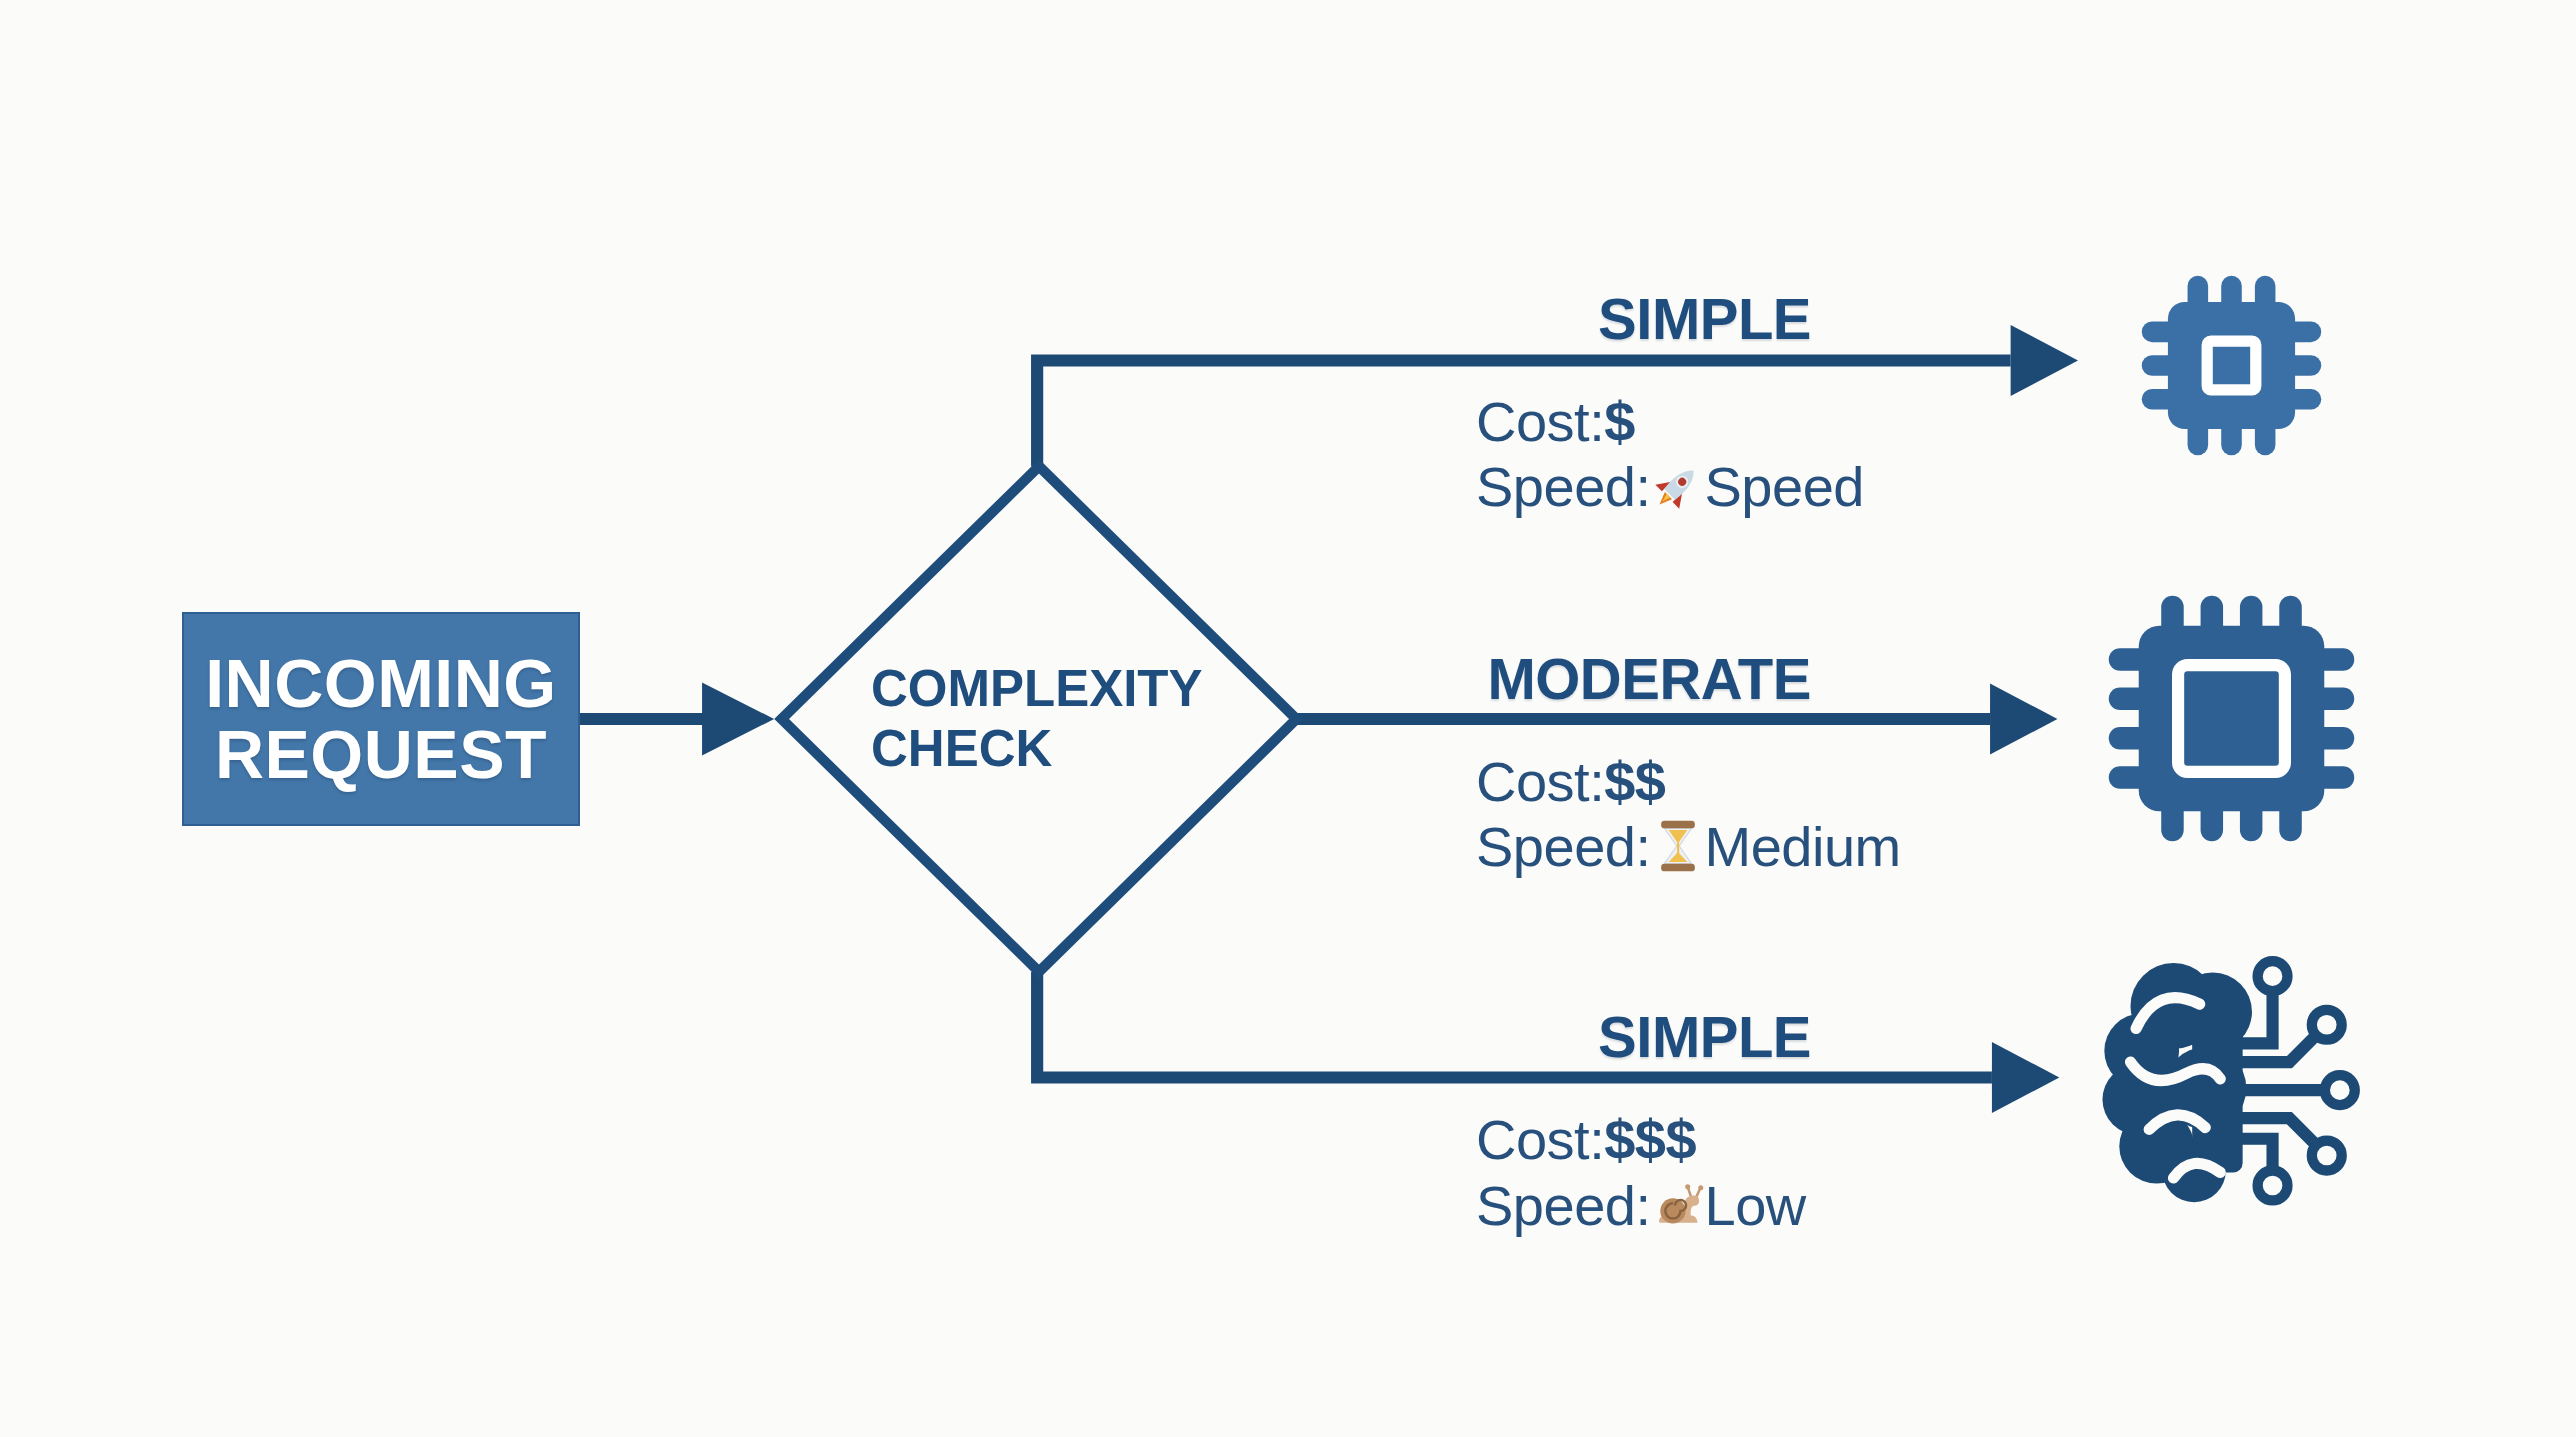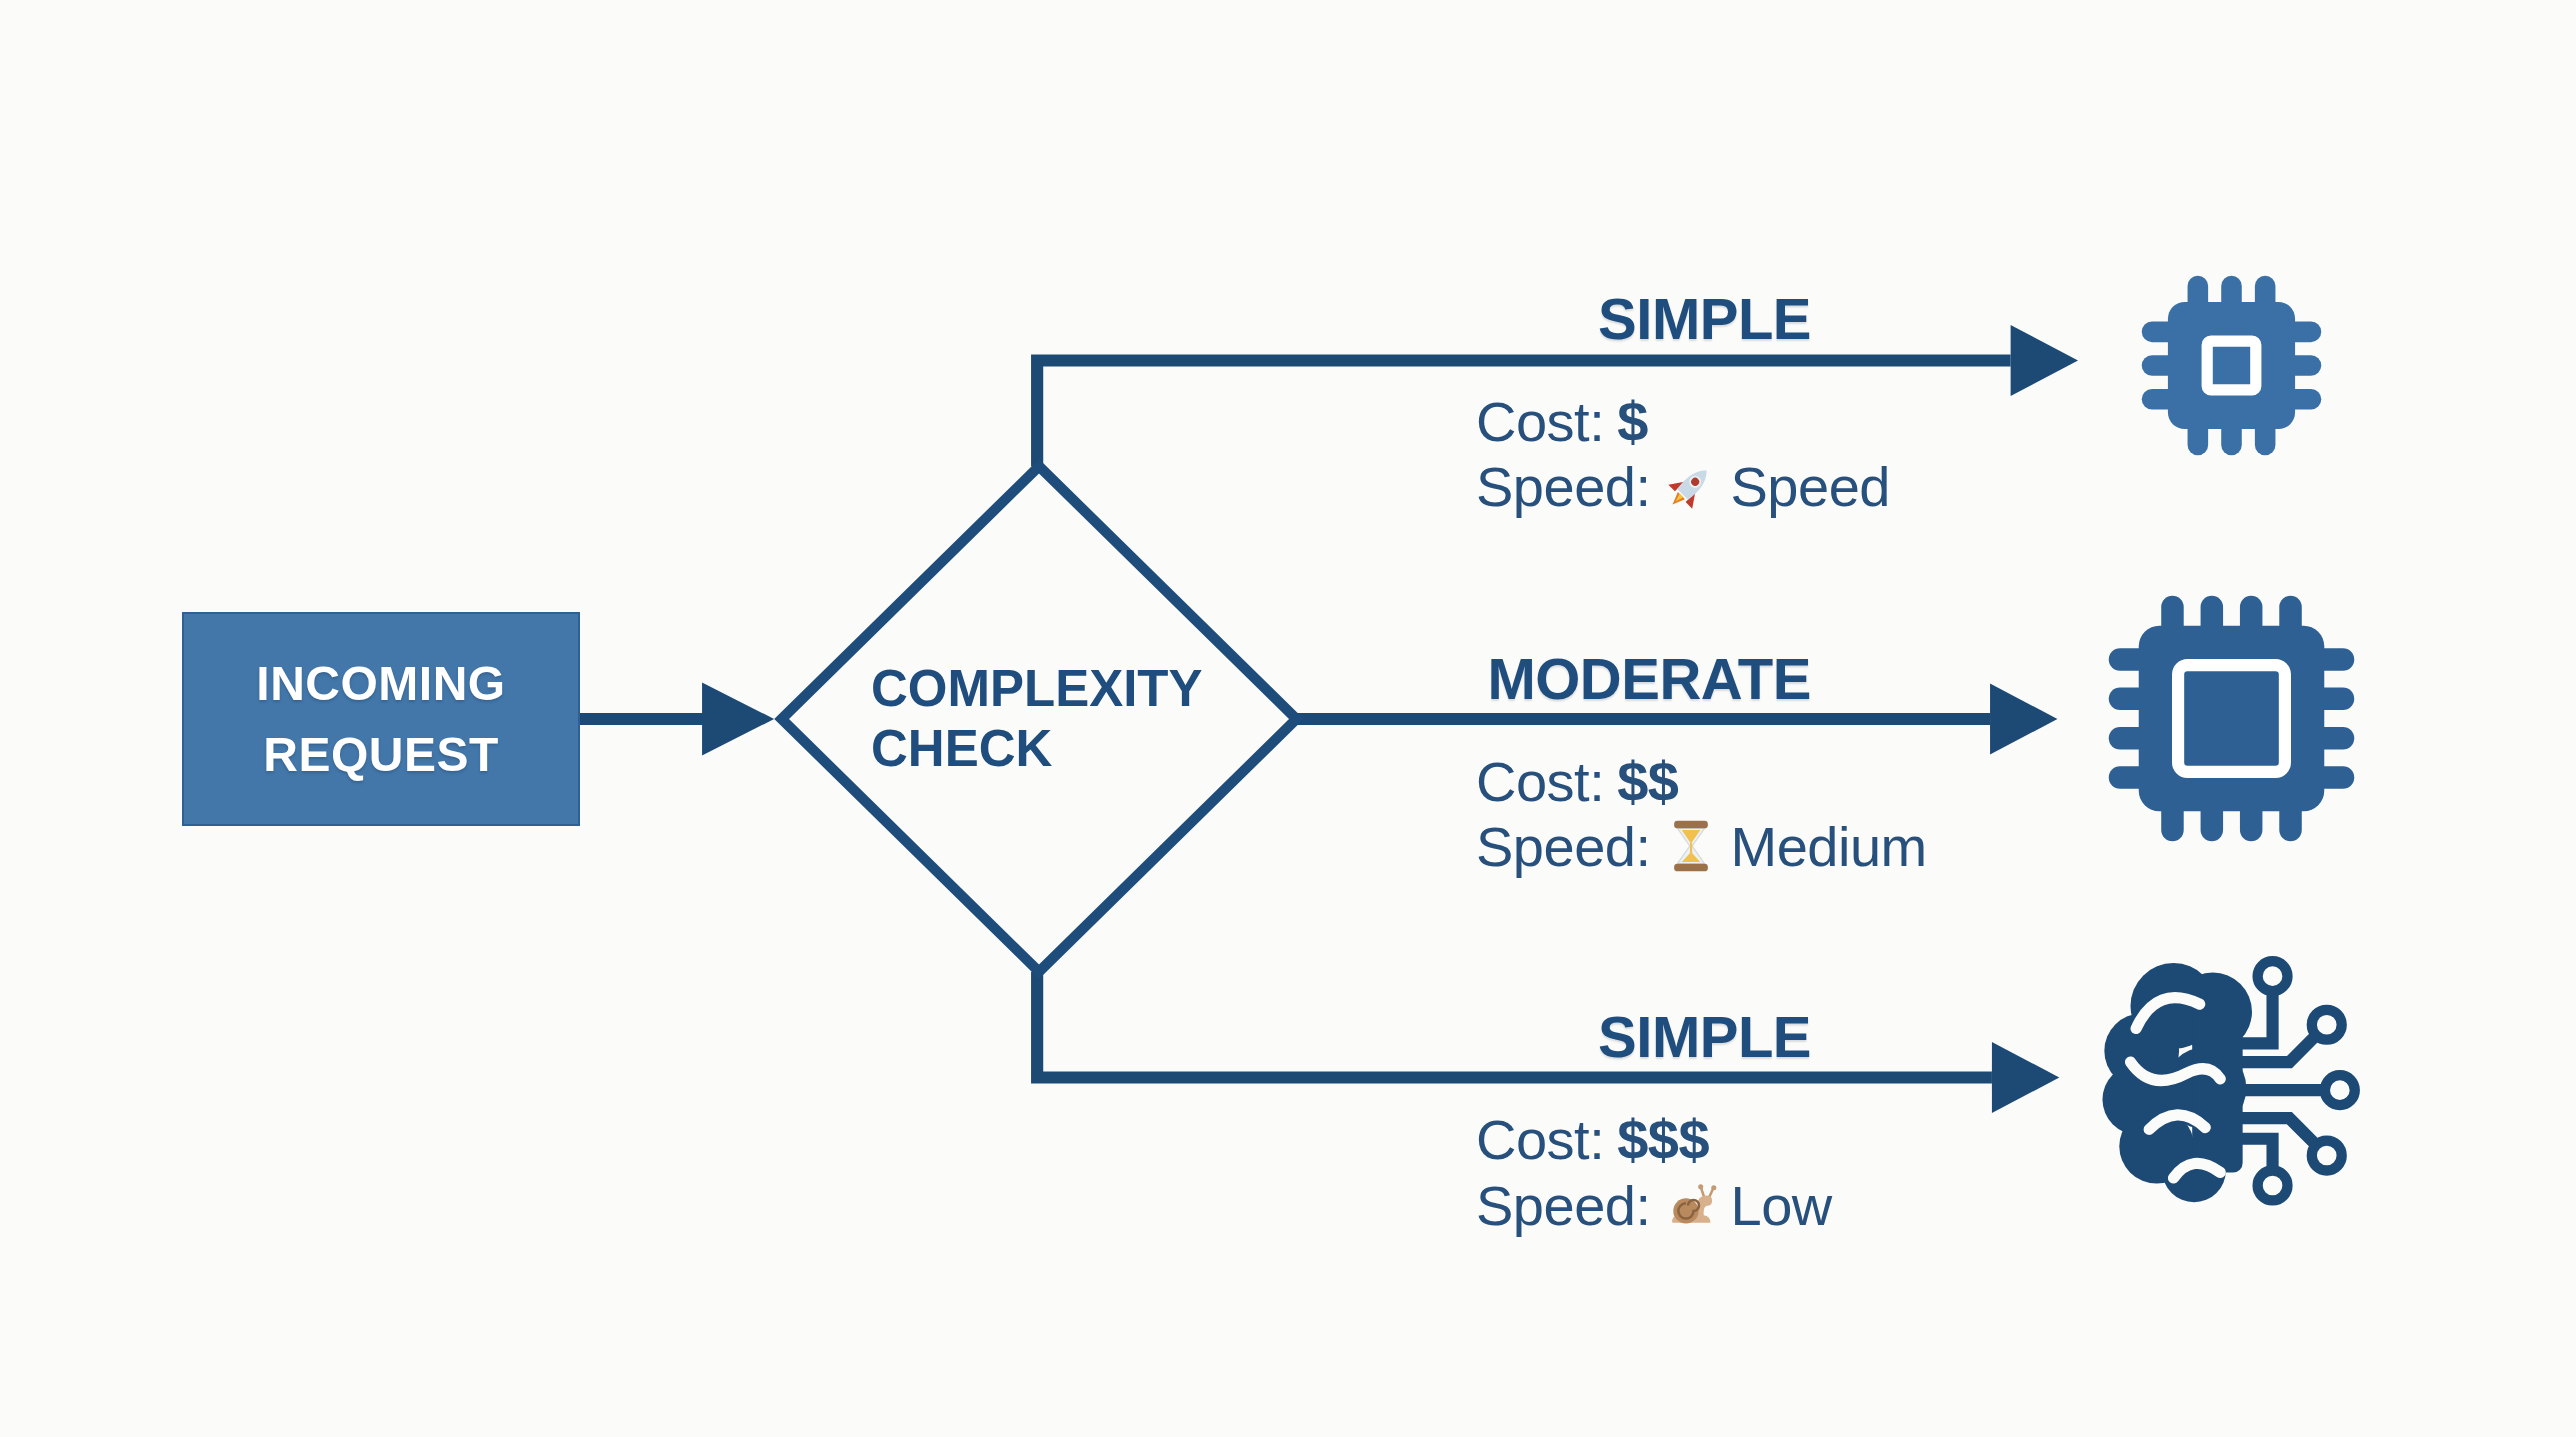--- a/index.html
+++ b/index.html
@@ -32,42 +32,42 @@
   .arrowhead{fill:var(--line);}
   .diamond-shape{fill:var(--background);stroke:var(--diamond-stroke);stroke-width:11;stroke-linejoin:miter;}
 
   .node-box{
     position:absolute;left:182px;top:612px;width:398px;height:214px;
     background:var(--box-fill);
     border:2.8px solid var(--box-border);
     box-sizing:border-box;
     display:flex;align-items:center;justify-content:center;text-align:center;
     color:var(--box-text);
-    font-size:48px;font-weight:700;line-height:71px;letter-spacing:0.5px;
+    font-size:68px;font-weight:700;line-height:71px;letter-spacing:0.5px;
     text-shadow:0 1.9px 2.8px rgba(20,40,70,.25);
   }
   .diamond-label{
     position:absolute;left:871px;top:655px;width:337px;height:127px;
     display:flex;align-items:center;justify-content:center;text-align:left;
     color:var(--label-text);
     font-size:51px;font-weight:700;line-height:60px;letter-spacing:0;
   }
   .branch-label{
     position:absolute;left:1437px;width:374px;text-align:right;
     color:var(--label-text);
     font-size:58px;font-weight:700;letter-spacing:-0.5px;
     text-shadow:0 1.9px 1.9px rgba(20,40,70,.15);
   }
   .branch-label.simple{top:285px;}
   .branch-label.moderate{top:645px;}
   .branch-label.complex{top:1003px;}
 
   .spec{
     position:absolute;left:1476px;height:66px;
-    display:flex;align-items:center;gap:13px;
+    display:flex;align-items:center;
     color:var(--body-text);
     font-size:56px;letter-spacing:-0.5px;white-space:nowrap;
   }
   .spec .val-bold{font-weight:700;}
   .spec svg.mini-icon{width:54px;height:54px;flex:0 0 auto;}
   .spec.simple-cost{top:388px;}   .spec.simple-speed{top:453px;}
   .spec.moderate-cost{top:748px;} .spec.moderate-speed{top:813px;}
   .spec.complex-cost{top:1106px;} .spec.complex-speed{top:1172px;}
 
   .target-icon{position:absolute;}

